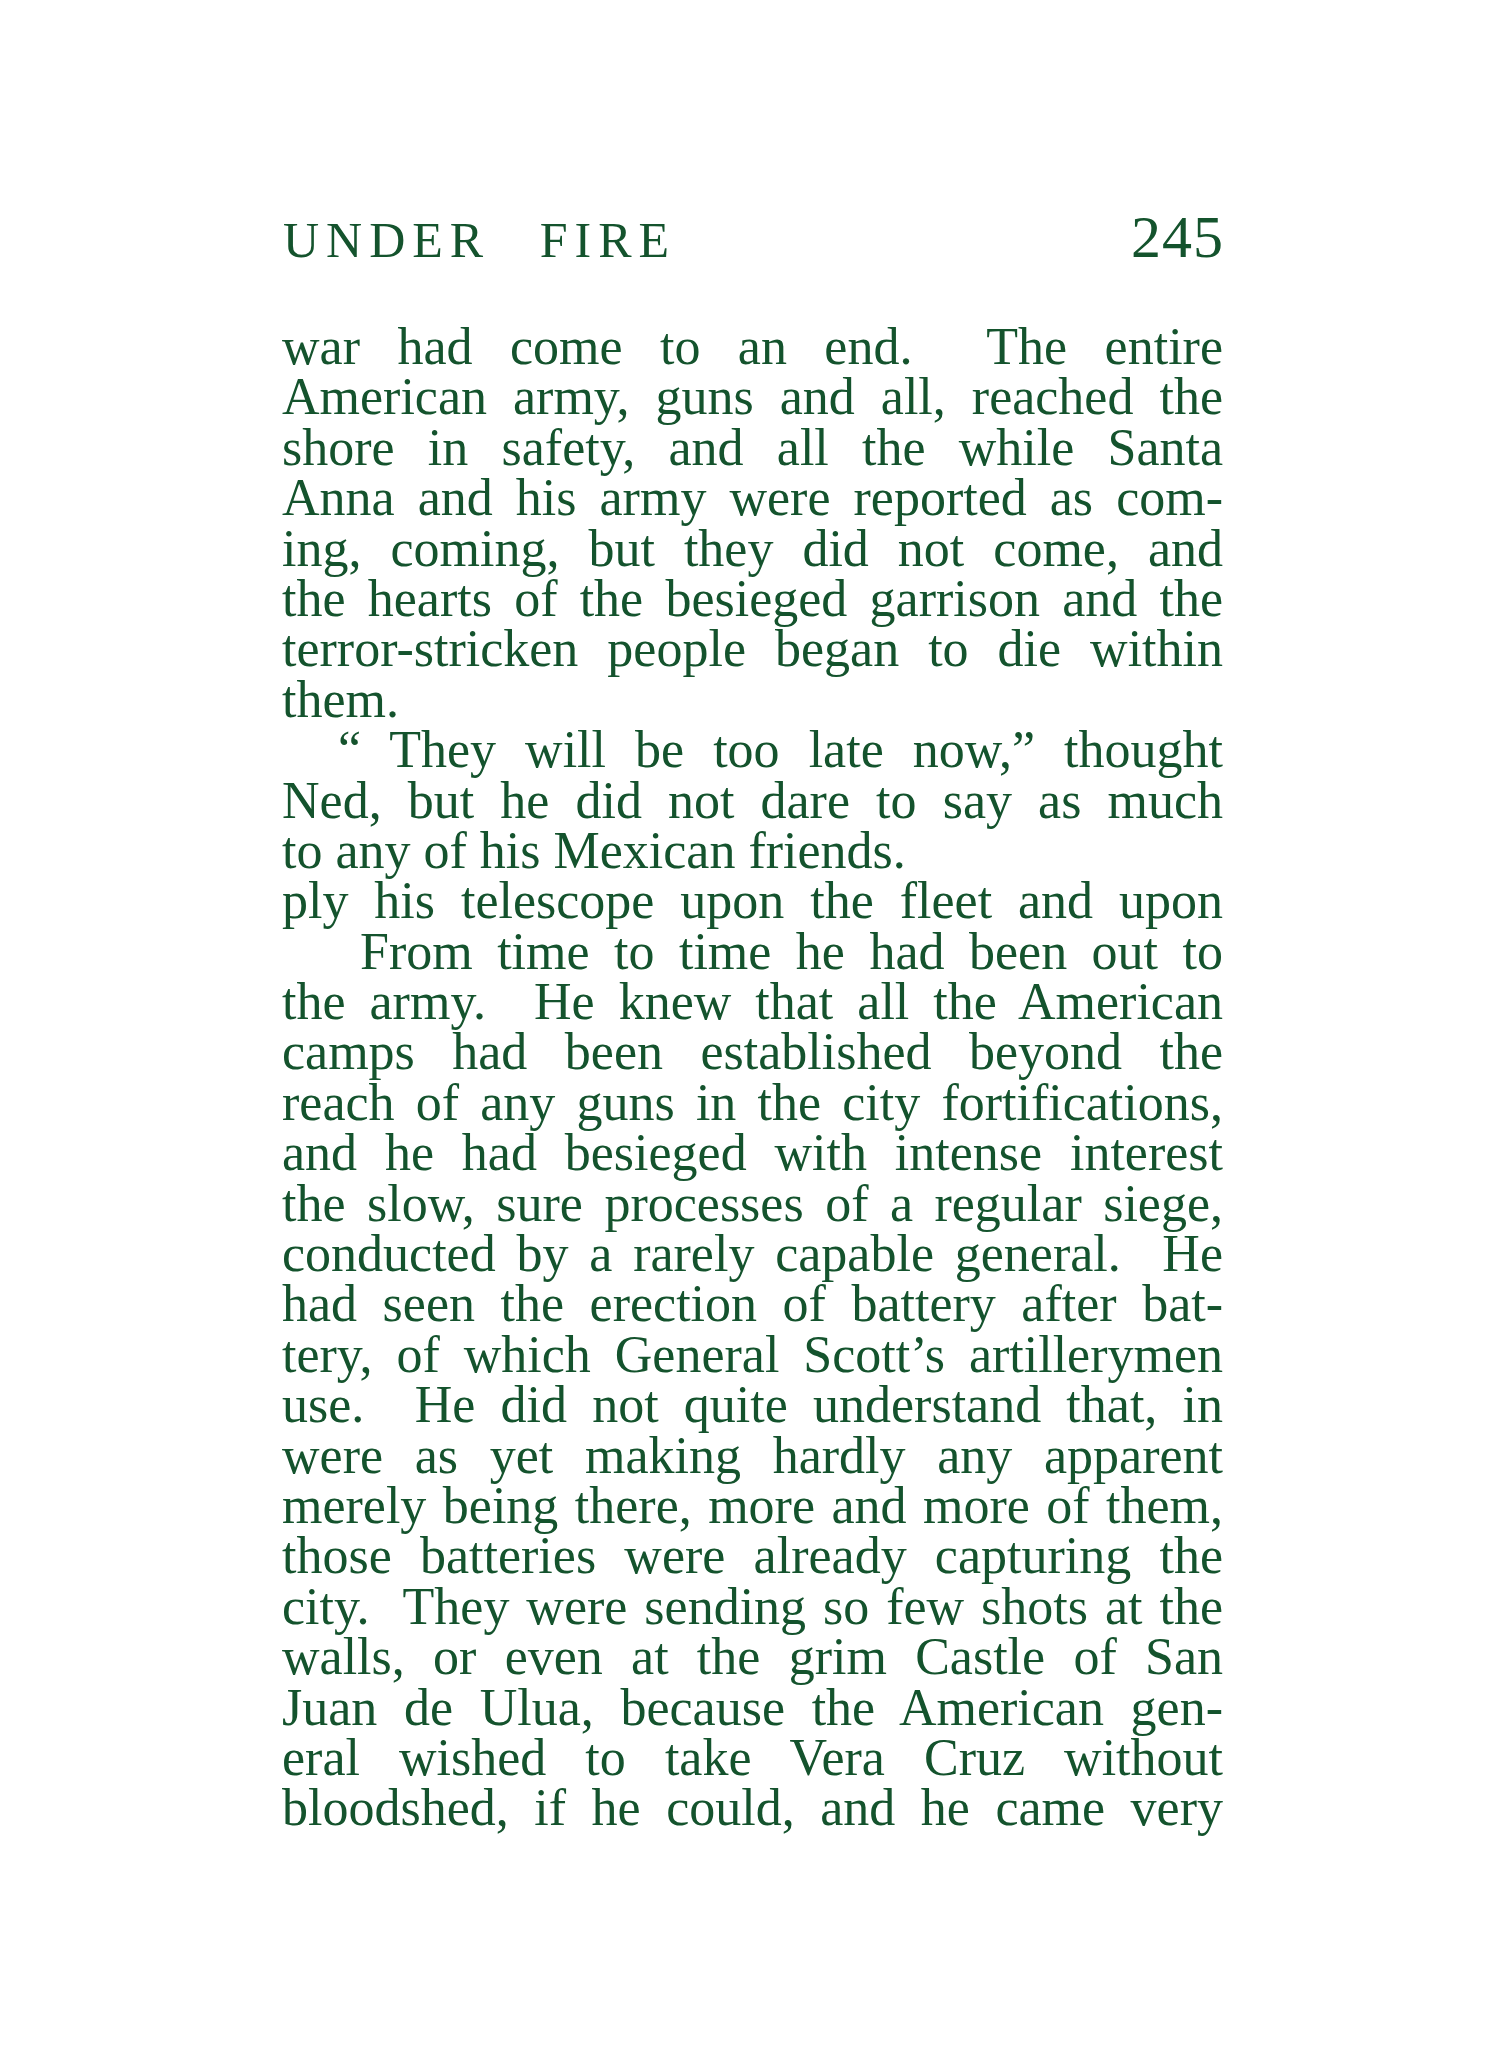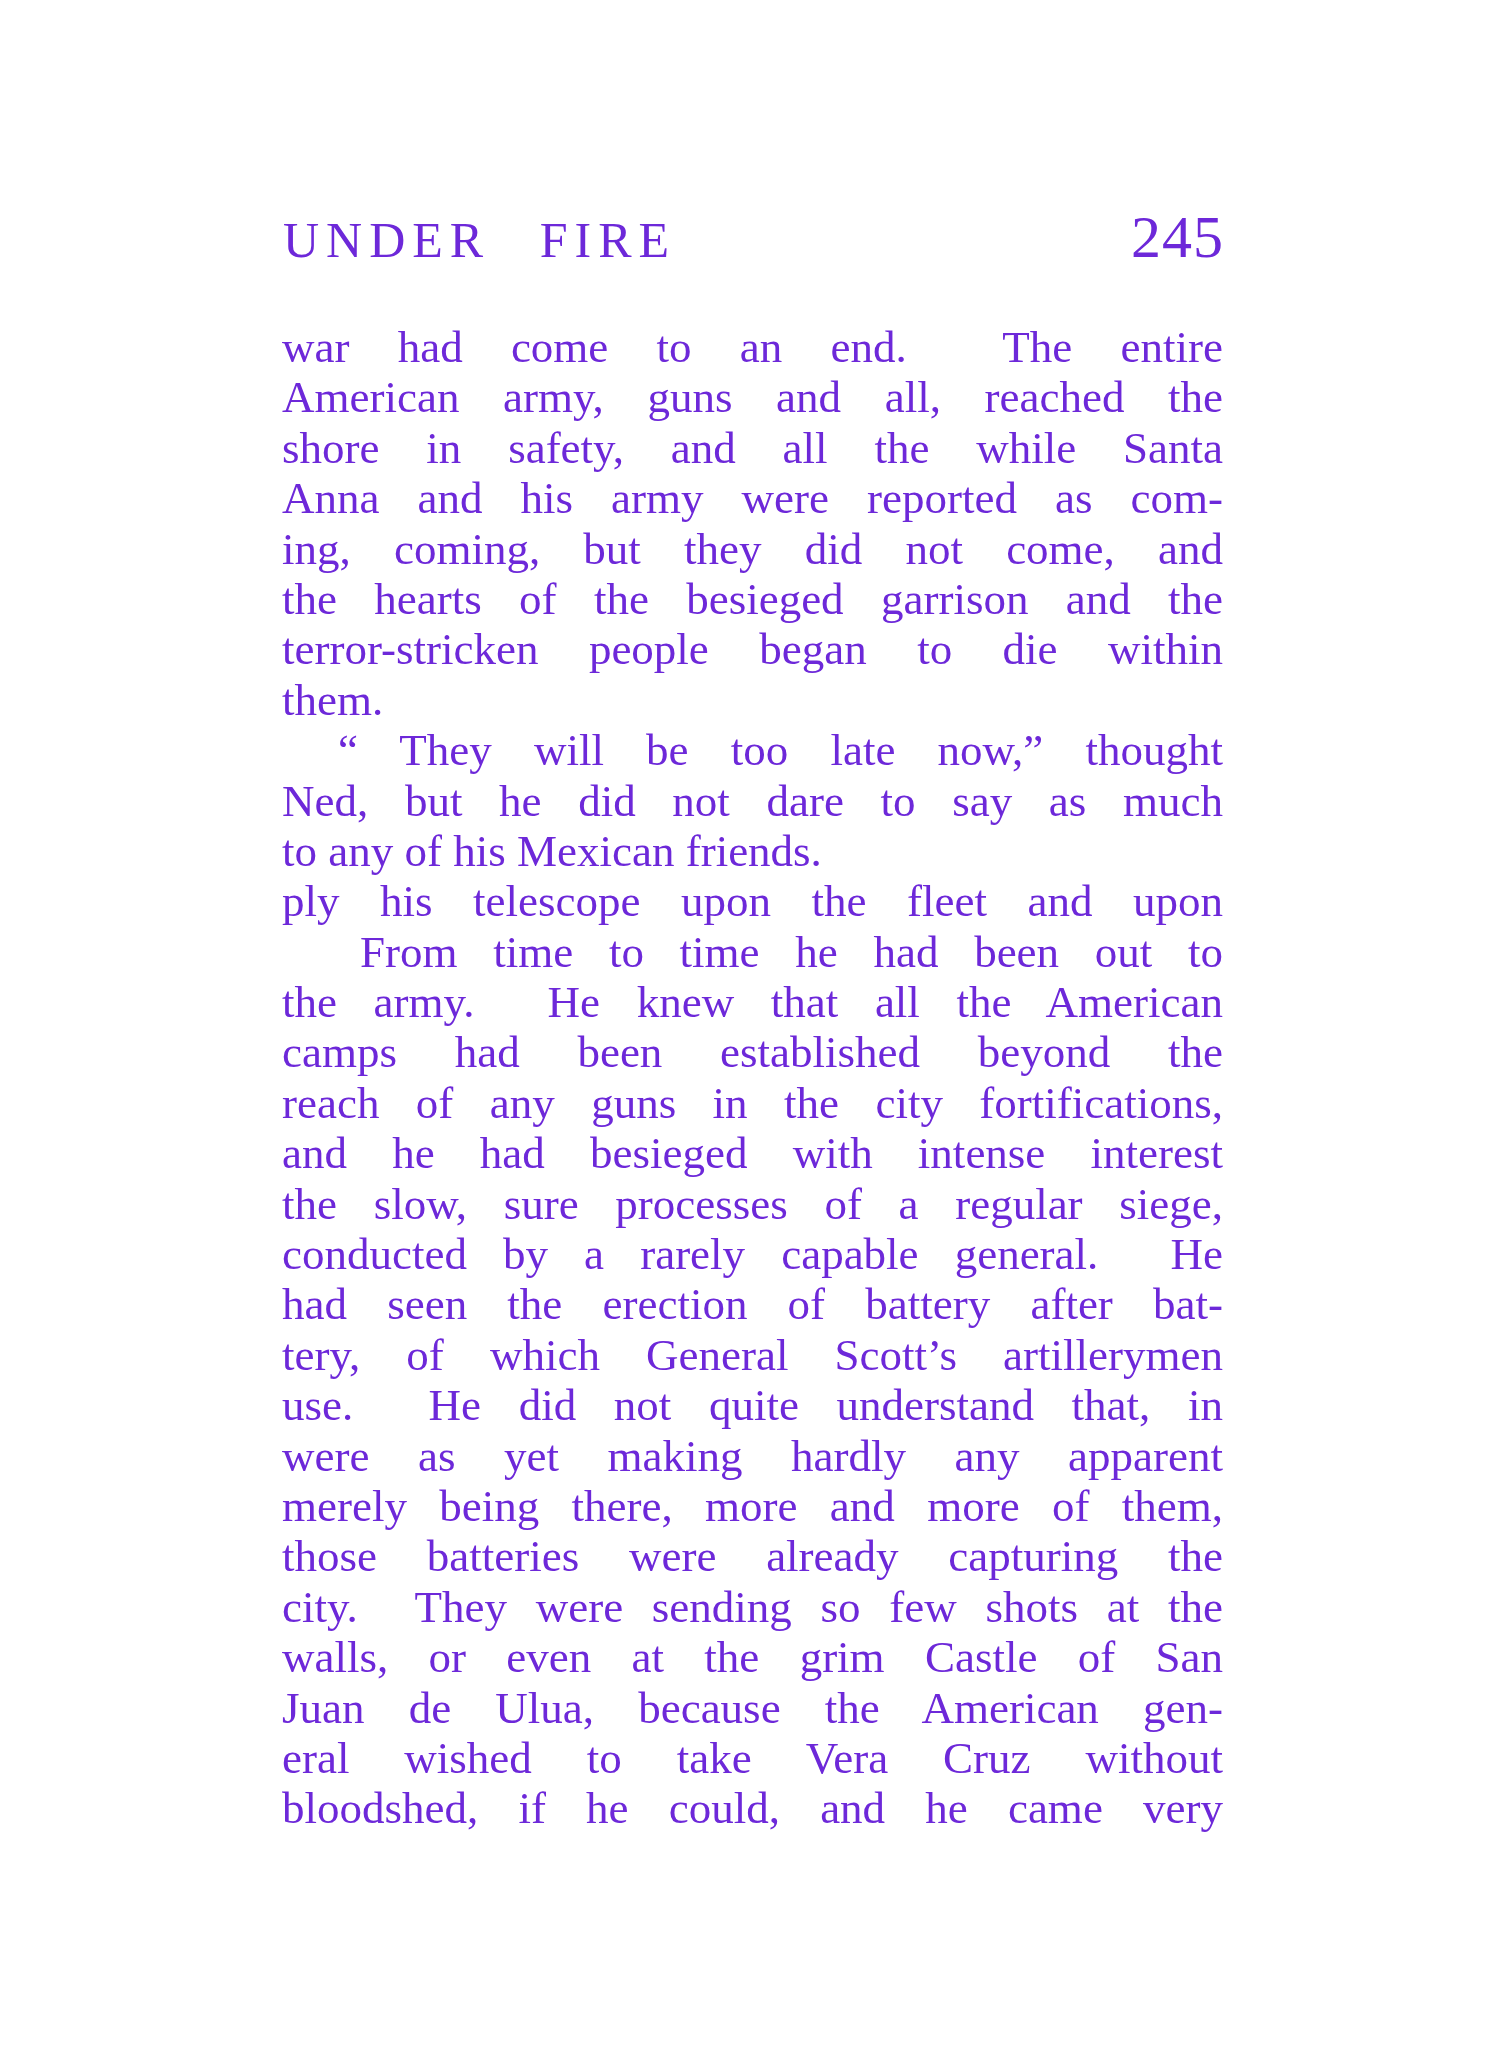--- a/index.html
+++ b/index.html
@@ -5,21 +5,21 @@
   html, body {
     margin: 0;
     padding: 0;
     background: #ffffff;
   }
   .page {
     position: relative;
     width: 1505px;
     height: 2056px;
     background: #ffffff;
-    color: #6d28d9;
+    color: #14532d;
     font-family: "Liberation Serif", serif;
     overflow: hidden;
   }
   
   .running-head {
     position: absolute;
     left: 283px;
     top: 212px;
     width: 941px;
     display: flex;
@@ -37,21 +37,21 @@
     font-size: 60px;
     line-height: 50px;
     letter-spacing: 1px;
   }
   
   .text-block {
     position: absolute;
     left: 282px;
     top: 322px;
     width: 941px;
-    font-size: 45px;
+    font-size: 52px;
     line-height: 50.4px;
   }
   .line {
     text-align: justify;
     text-align-last: justify;
     height: 50.4px;
   }
   .line.flush {
     text-align: right;
     text-align-last: left;

